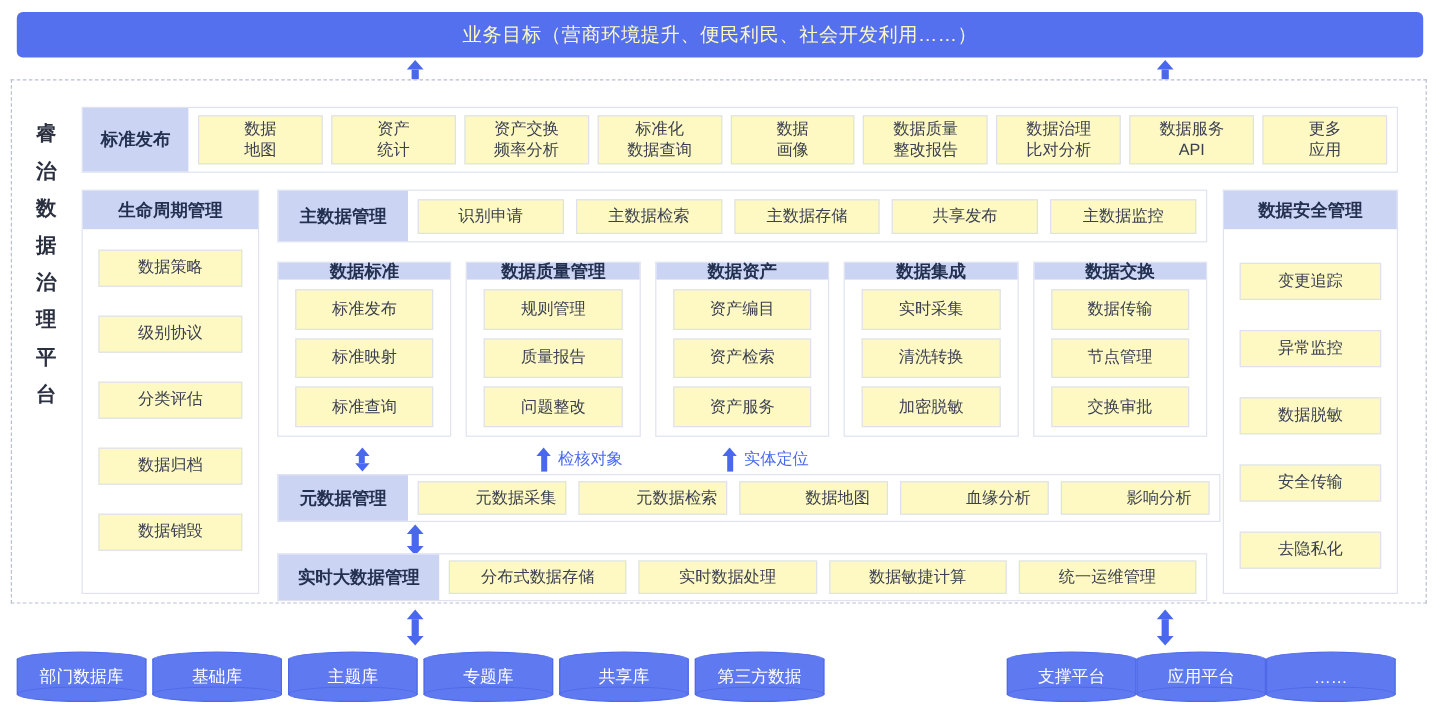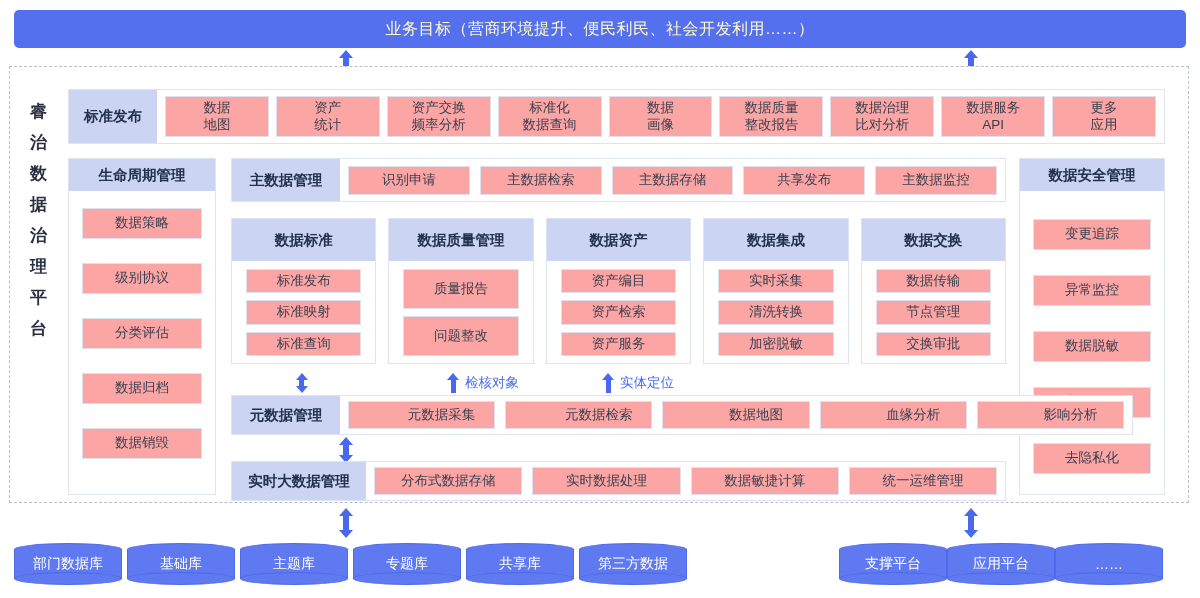--- a/index.html
+++ b/index.html
@@ -97,21 +97,21 @@
     color: #23304f;
     font-weight: bold;
     font-size: 14.5px;
     display: flex;
     align-items: center;
     justify-content: center;
     box-sizing: border-box;
   }
   .cell {
     border: 1px solid #dde1ee;
-    background: #fca5a5;
+    background: #fef9c3;
     color: #3b4150;
     font-size: 13.5px;
     display: flex;
     align-items: center;
     justify-content: center;
     text-align: center;
     box-sizing: border-box;
     line-height: 1.22;
     white-space: pre-line;
   }
@@ -151,21 +151,21 @@
   
   .midcols {
     position: absolute; left: 231px; top: 218px;
     width: 775px; height: 146px;
     display: flex; gap: 12px;
   }
   .midcol {
     flex: 1 1 0; border: 1px solid #dfe3f0; background: #fff;
     box-sizing: border-box; display: flex; flex-direction: column;
   }
-  .midcol .panel-head { height: 42px; text-align: center; }
+  .midcol .panel-head { height: 14px; text-align: center; }
   .midcol .body { flex: 1 1 auto; padding: 8px 14px 7px 14px;
                   display: flex; flex-direction: column; gap: 7px; }
   .midcol .cell { flex: 1 1 0; }
 
   
   .note {
     position: absolute;
     display: flex; align-items: center; gap: 6px;
     font-size: 13.5px; color: #4a68ee;
   }
@@ -175,21 +175,21 @@
                         border-right:6px solid transparent;border-bottom:7px solid #4a68ee; }
   .note .ico .head-dn { width:0;height:0;border-left:6px solid transparent;
                         border-right:6px solid transparent;border-top:7px solid #4a68ee; }
   .note .ico .shaft { width:5px;background:#4a68ee;flex:1 1 auto; }
 
   .note-1 { left: 268px; top: 373px; flex-direction: column; }
   .note-2 { left: 447px; top: 373px; }
   .note-3 { left: 602px; top: 373px; }
 
   
-  .metadata { left: 231px; top: 395px; width: 902px; height: 40px;
+  .metadata { left: 231px; top: 395px; width: 786px; height: 40px;
               display: flex; align-items: stretch; }
   .metadata .panel-head { width: 108px; flex: 0 0 108px; }
   .metadata .items { flex: 1 1 auto; display: flex; align-items: center;
                      padding: 0 8px; gap: 10px; }
   .metadata .cell { flex: 1 1 0; height: 28px; padding-left: 40px; }
 
   
   .arrow-mid { left: 338px; top: 437px; height: 26px; }
 
   
@@ -320,20 +320,21 @@
     <div class="panel-head">数据标准</div>
     <div class="body">
       <div class="cell">标准发布</div>
       <div class="cell">标准映射</div>
       <div class="cell">标准查询</div>
     </div>
   </div>
   <div class="midcol">
     <div class="panel-head">数据质量管理</div>
     <div class="body">
+      <div class="cell">规则管理</div>
       <div class="cell">质量报告</div>
       <div class="cell">问题整改</div>
     </div>
   </div>
   <div class="midcol">
     <div class="panel-head">数据资产</div>
     <div class="body">
       <div class="cell">资产编目</div>
       <div class="cell">资产检索</div>
       <div class="cell">资产服务</div>

